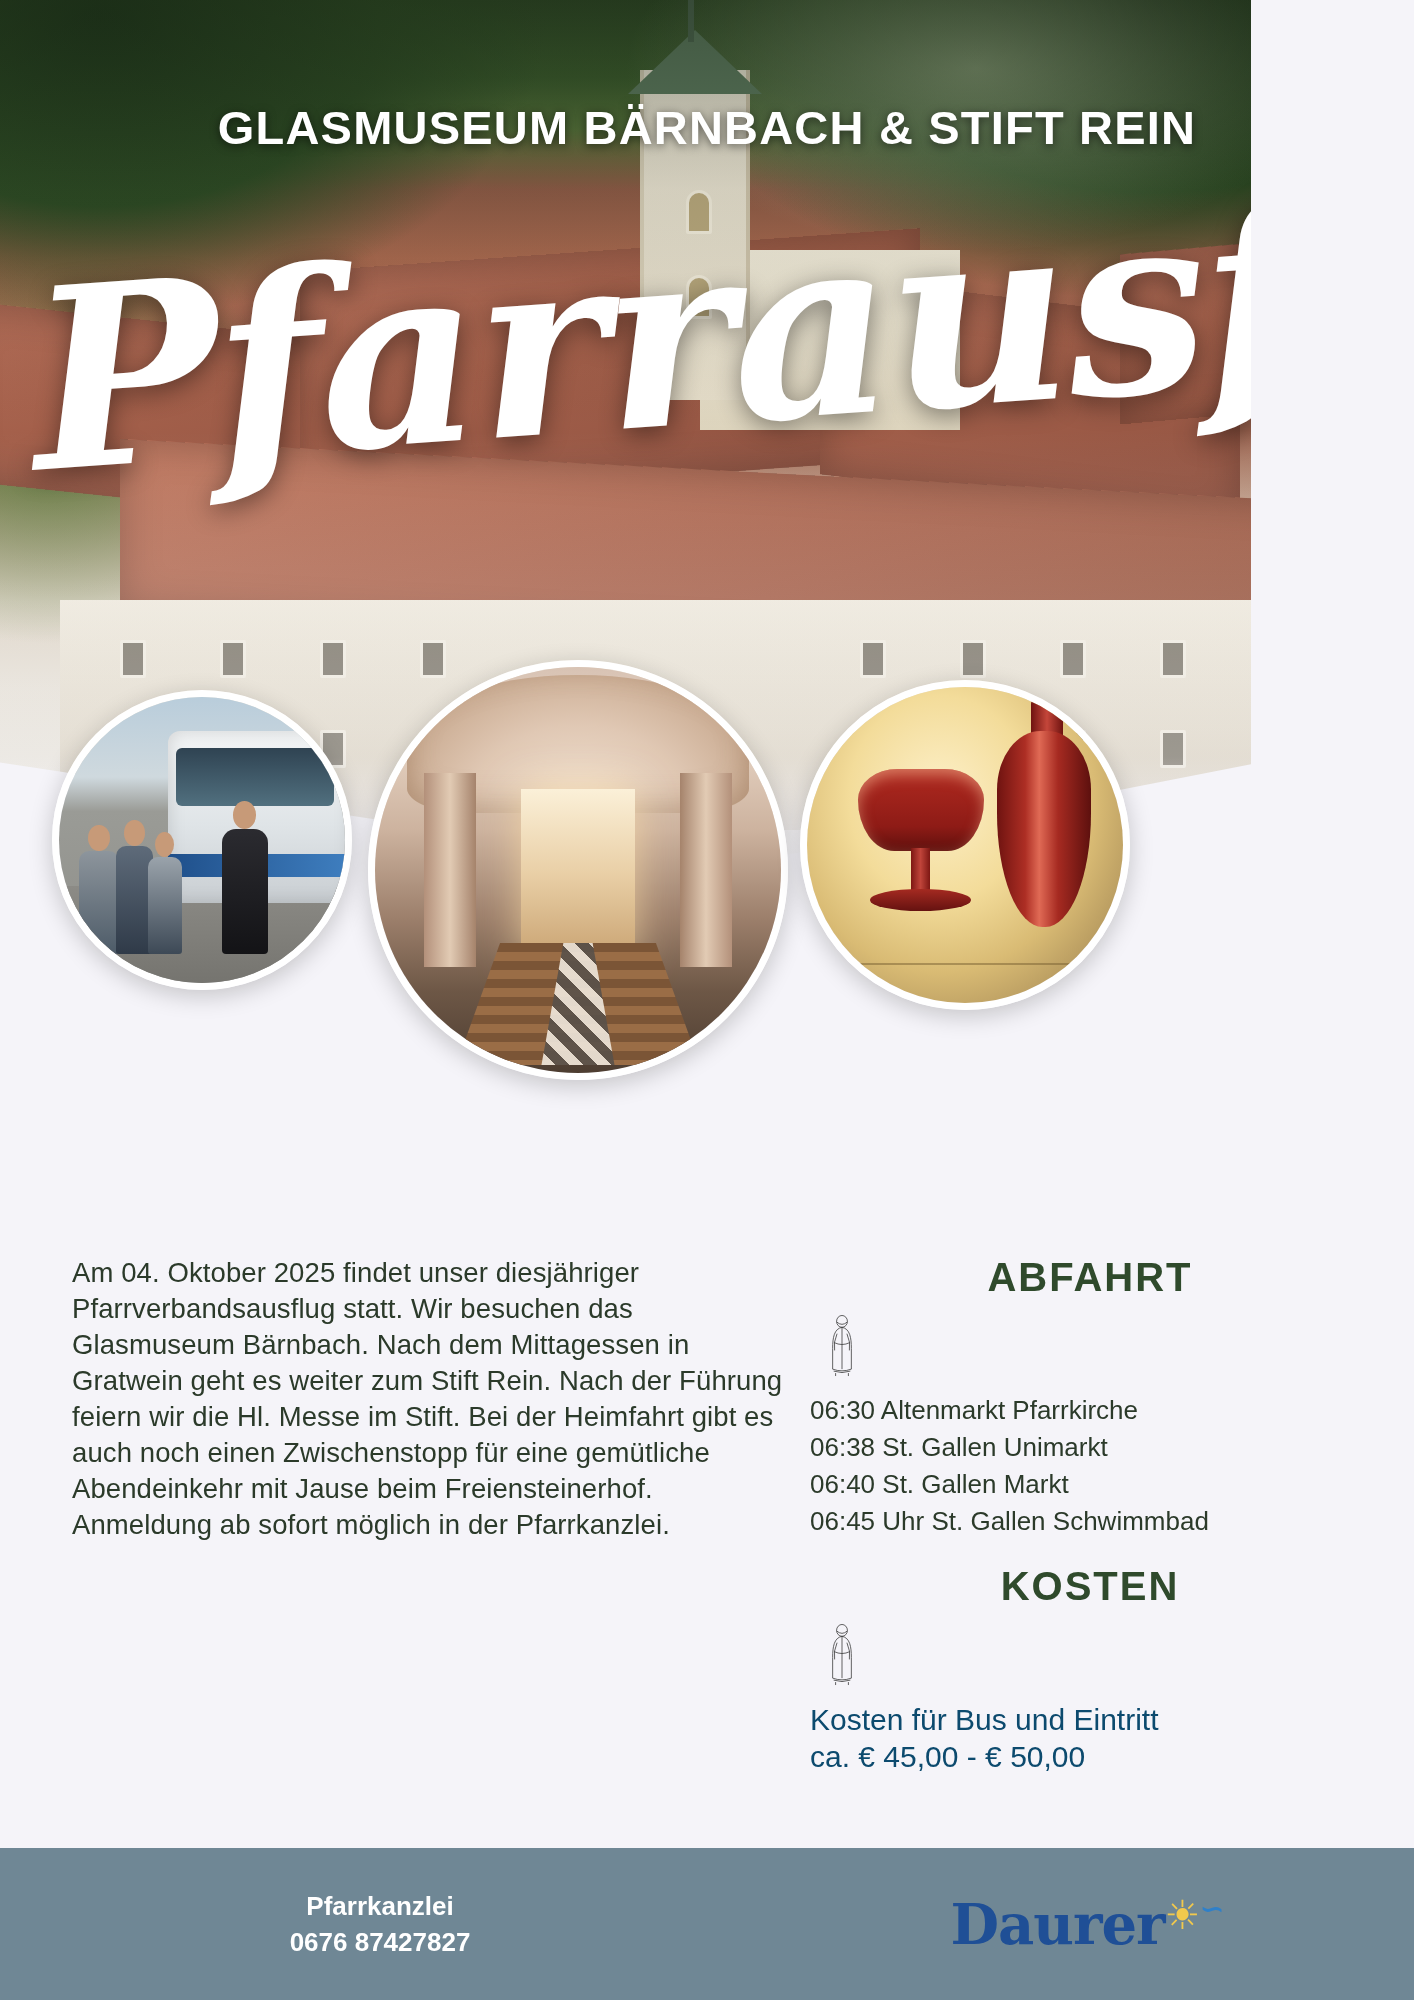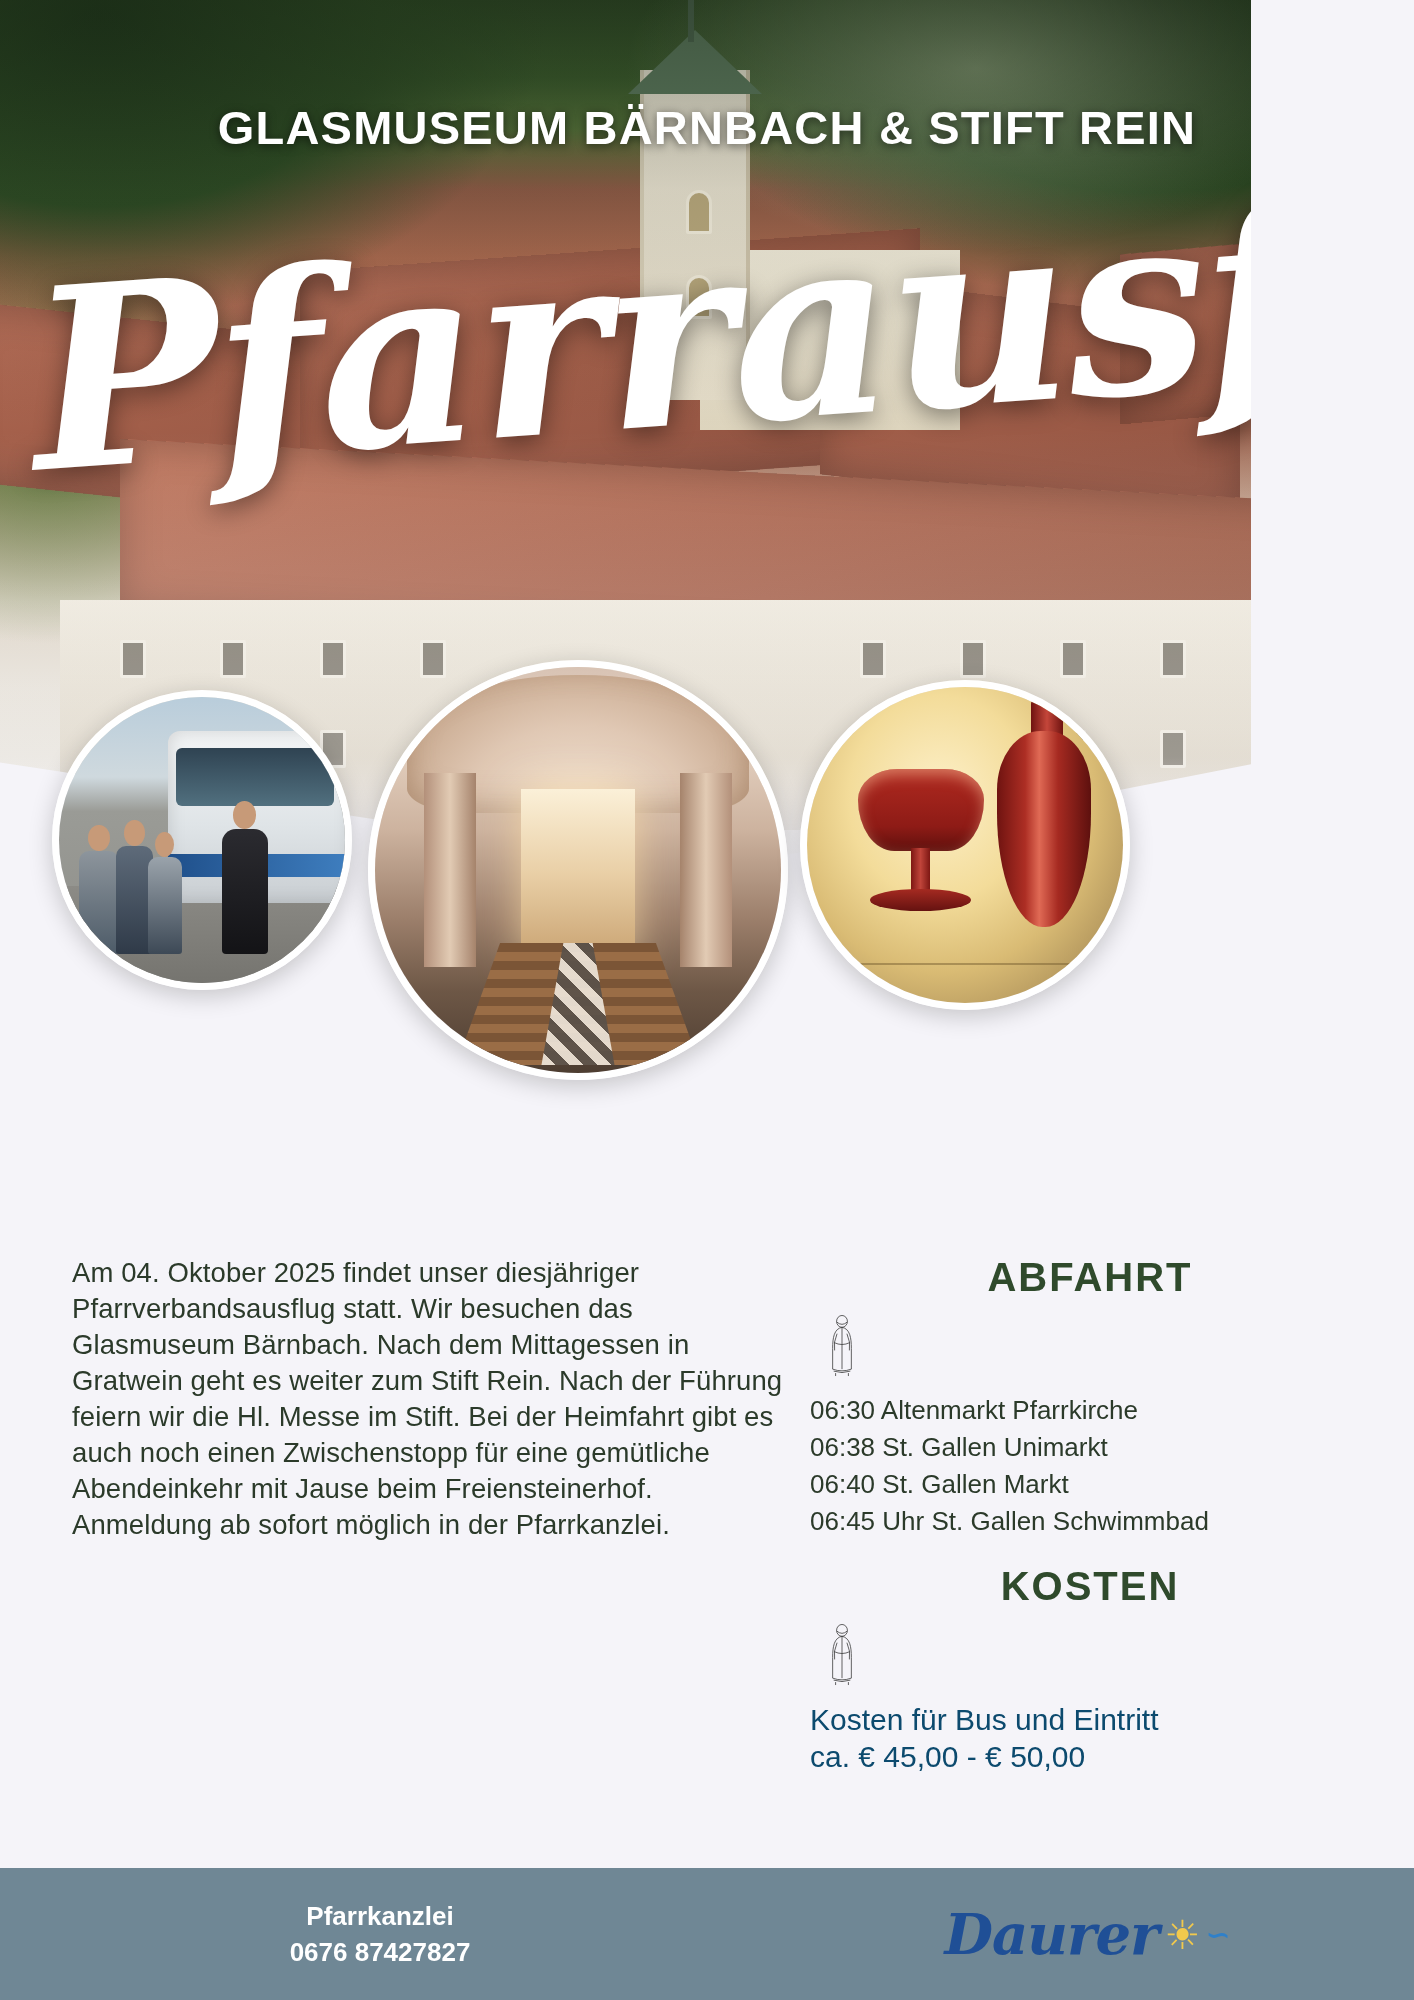--- a/index.html
+++ b/index.html
@@ -214,33 +214,33 @@
   }
   .h-right.kosten { margin-top: 24px; }
 
   .row { display: flex; align-items: flex-start; gap: 14px; flex-direction: column; }
   .monk { width: 64px; flex: 0 0 64px; display: block; }
   .dep-list { color: #2b3a2a; font-size: 26px; line-height: 37px; }
   .kosten-text { color: #0c4a6e; font-size: 30px; line-height: 37px; }
 
   
   .footer {
-    position: absolute; left: 0; bottom: 0; width: 1414px; height: 132px;
+    position: absolute; left: 0; bottom: 0; width: 1414px; height: 152px;
     background: #6f8795;
     display: flex; align-items: center;
   }
   .footer-left {
     width: 760px; text-align: center; color: #ffffff;
     font-size: 26px; font-weight: bold; line-height: 36px;
   }
   .footer-right { flex: 1; display: flex; justify-content: center; align-items: center; }
   .logo {
-    font-family: "DejaVu Serif", serif; font-style: italic; font-weight: bold;
+    font-family: "DejaVu Serif", serif; font-weight: bold;
     font-size: 56px; color: #1f4f96; letter-spacing: -1px;
-    display: flex; align-items: center; gap: 6px;
+    display: flex; 
   }
   .logo .sun { color: #f2c94c; font-size: 40px; }
   .logo .wave { color: #2f80c9; font-size: 30px; }
 </style>
 </head>
 <body>
 
 <div class="poster">
 
   <div class="hero">

